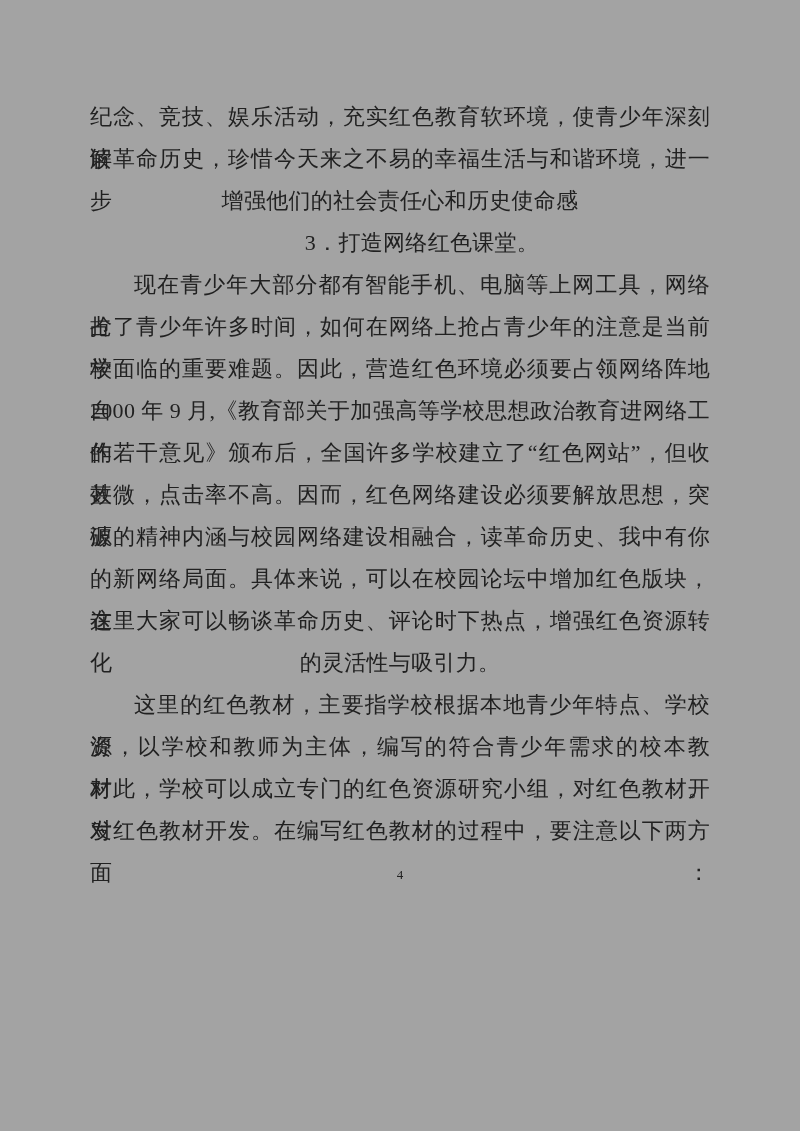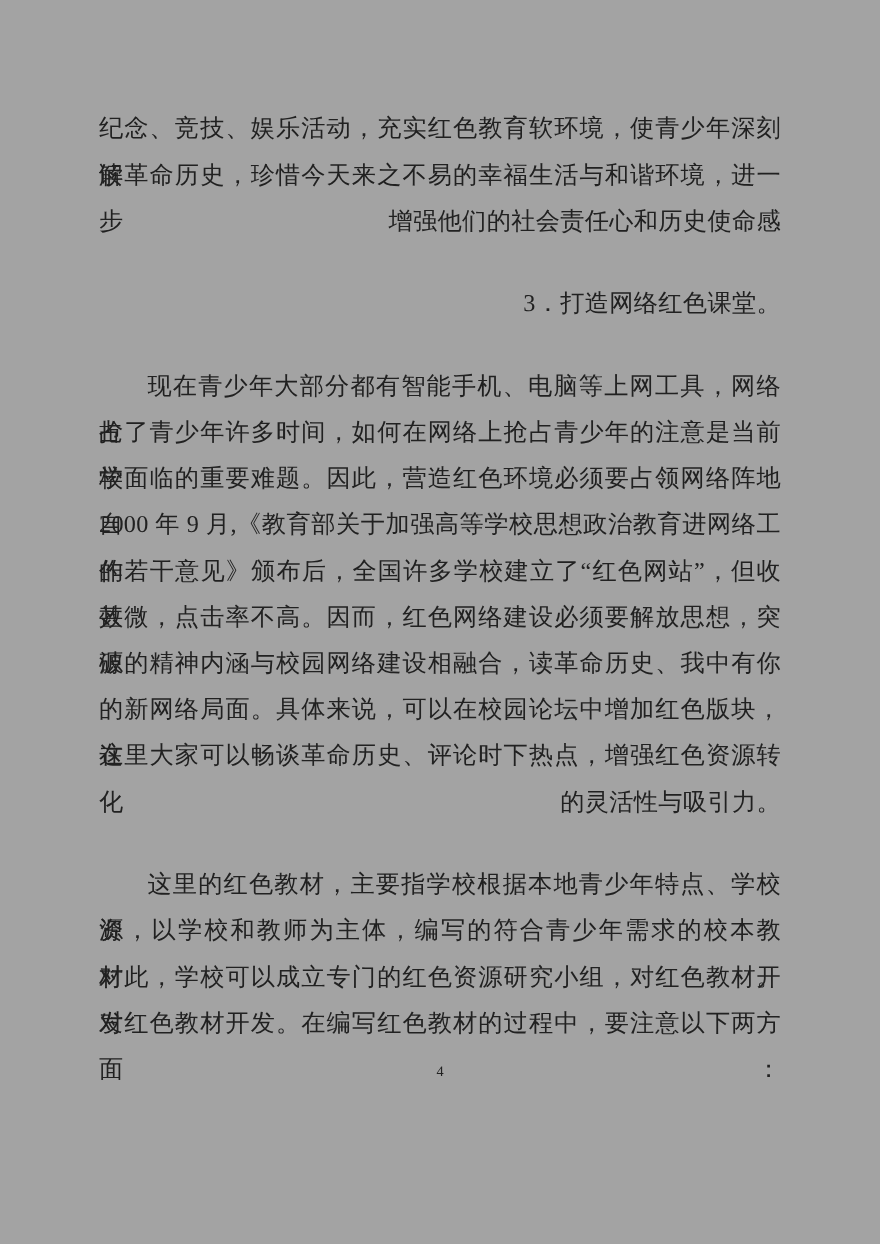--- a/index.html
+++ b/index.html
@@ -16,30 +16,29 @@
     color: #212121;
     overflow: hidden;
   }
   .content {
     padding: 96px 90px 0 90px;
   }
   .line {
     font-size: 22px;
     line-height: 42px;
     height: 42px;
-    text-align: right;
+    text-align: center;
     letter-spacing: 0.3px;
   }
   .fill {
     text-align: justify;
     text-align-last: justify;
   }
   .indent {
     text-indent: 2em;
-    margin-top: 33px;
   }
   .page-num {
     margin-top: 14px;
     text-align: center;
     font-size: 13px;
     line-height: 18px;
     color: #212121;
   }
 </style>
 </head>

